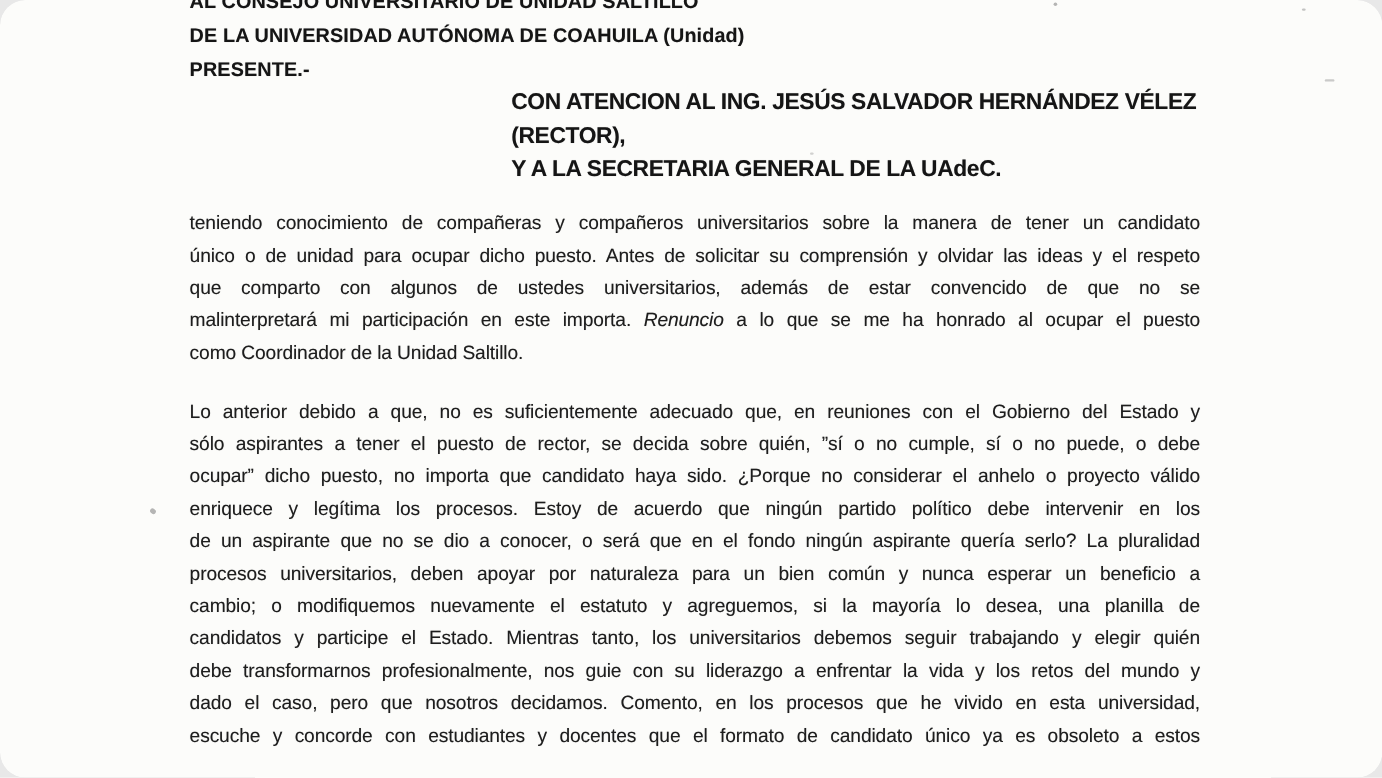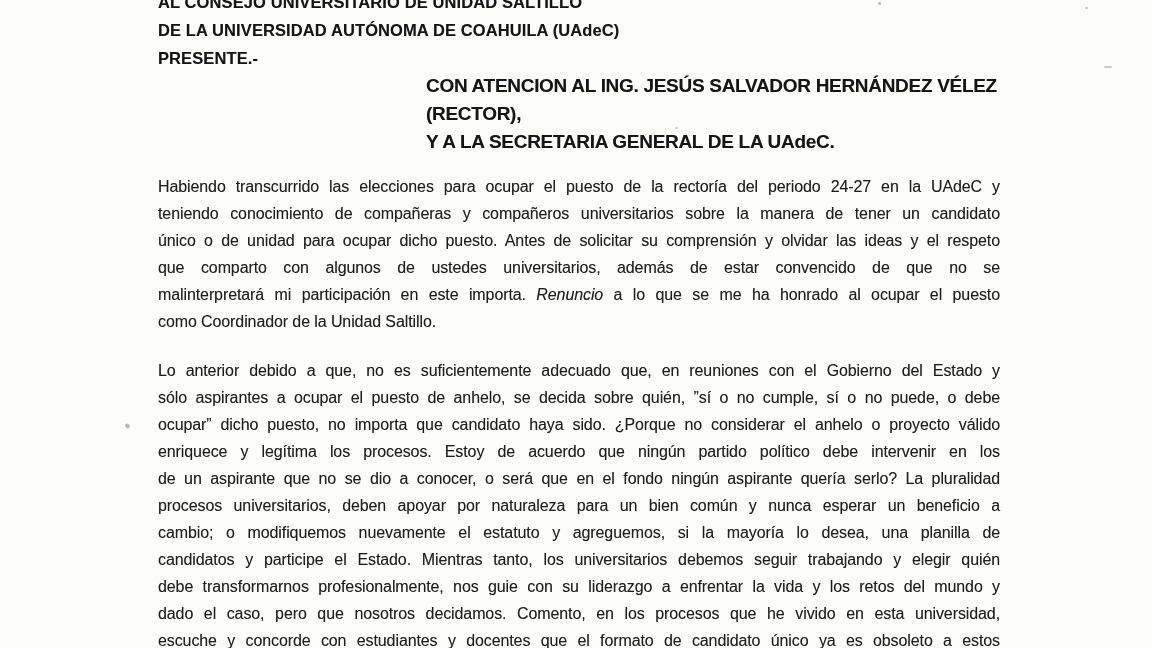--- a/index.html
+++ b/index.html
@@ -1,20 +1,20 @@
 <!DOCTYPE html>
 <html style="--paper: #fcfcfa; --ink: #1d1d1d;"><head>
 <meta charset="utf-8">
 <style>
   :root{
     --paper:#fcfcfa;
     --ink:#1d1d1d;
     --ink-bold:#151515;
   }
-  *{margin:0;padding:0;box-sizing:border-box;}
+  *{margin:0;padding:0;box-sizing:border-box;border-radius:21px;}
   html,body{background:#e8e8e8;}
   .page{
     position:relative;
     width:1152px;
     height:648px;
     background:var(--paper);
     overflow:hidden;
     font-family:"Liberation Sans","DejaVu Sans",sans-serif;
     color:var(--ink);
   }
@@ -74,38 +74,37 @@
   .speck-e{left:675px;top:127px;width:3px;height:2px;opacity:.6;}
 </style>
 </head>
 <body>
 
 <div class="page">
   <div class="sheet">
 
     <div class="header">
       <div class="hline">AL CONSEJO UNIVERSITARIO DE UNIDAD SALTILLO</div>
-      <div class="hline">DE LA UNIVERSIDAD AUTÓNOMA DE COAHUILA (UAdeC)</div>
+      <div class="hline">DE LA UNIVERSIDAD AUTÓNOMA DE COAHUILA (Unidad)</div>
       <div class="hline">PRESENTE.-</div>
       <div class="hline attn">CON ATENCION AL ING. JESÚS SALVADOR HERNÁNDEZ VÉLEZ (RECTOR),</div>
       <div class="hline attn attn2">Y A LA SECRETARIA GENERAL DE LA UAdeC.</div>
     </div>
 
     <div class="body-text">
         <div class="para1">
-          <div class="line"><span>Habiendo transcurrido las elecciones para ocupar el puesto de la rectoría del periodo 24-27 en la UAdeC y</span></div>
           <div class="line"><span>teniendo conocimiento de compañeras y compañeros universitarios sobre la manera de tener un candidato</span></div>
           <div class="line"><span>único o de unidad para ocupar dicho puesto. Antes de solicitar su comprensión y olvidar las ideas y el respeto</span></div>
           <div class="line"><span>que comparto con algunos de ustedes universitarios, además de estar convencido de que no se</span></div>
           <div class="line"><span>malinterpretará mi participación en este importa. </span><span class="it">Renuncio</span><span> a lo que se me ha honrado al ocupar el puesto</span></div>
           <div class="line no-justify"><span>como Coordinador de la Unidad Saltillo.</span></div>
         </div>
         <div class="para2">
           <div class="line"><span>Lo anterior debido a que, no es suficientemente adecuado que, en reuniones con el Gobierno del Estado y</span></div>
-          <div class="line"><span>sólo aspirantes a ocupar el puesto de anhelo, se decida sobre quién, ”sí o no cumple, sí o no puede, o debe</span></div>
+          <div class="line"><span>sólo aspirantes a tener el puesto de rector, se decida sobre quién, ”sí o no cumple, sí o no puede, o debe</span></div>
           <div class="line"><span>ocupar” dicho puesto, no importa que candidato haya sido. ¿Porque no considerar el anhelo o proyecto válido</span></div>
           <div class="line"><span>enriquece y legítima los procesos. Estoy de acuerdo que ningún partido político debe intervenir en los</span></div>
           <div class="line"><span>de un aspirante que no se dio a conocer, o será que en el fondo ningún aspirante quería serlo? La pluralidad</span></div>
           <div class="line"><span>procesos universitarios, deben apoyar por naturaleza para un bien común y nunca esperar un beneficio a</span></div>
           <div class="line"><span>cambio; o modifiquemos nuevamente el estatuto y agreguemos, si la mayoría lo desea, una planilla de</span></div>
           <div class="line"><span>candidatos y participe el Estado. Mientras tanto, los universitarios debemos seguir trabajando y elegir quién</span></div>
           <div class="line"><span>debe transformarnos profesionalmente, nos guie con su liderazgo a enfrentar la vida y los retos del mundo y</span></div>
           <div class="line"><span>dado el caso, pero que nosotros decidamos. Comento, en los procesos que he vivido en esta universidad,</span></div>
           <div class="line"><span>escuche y concorde con estudiantes y docentes que el formato de candidato único ya es obsoleto a estos</span></div>
         </div>

